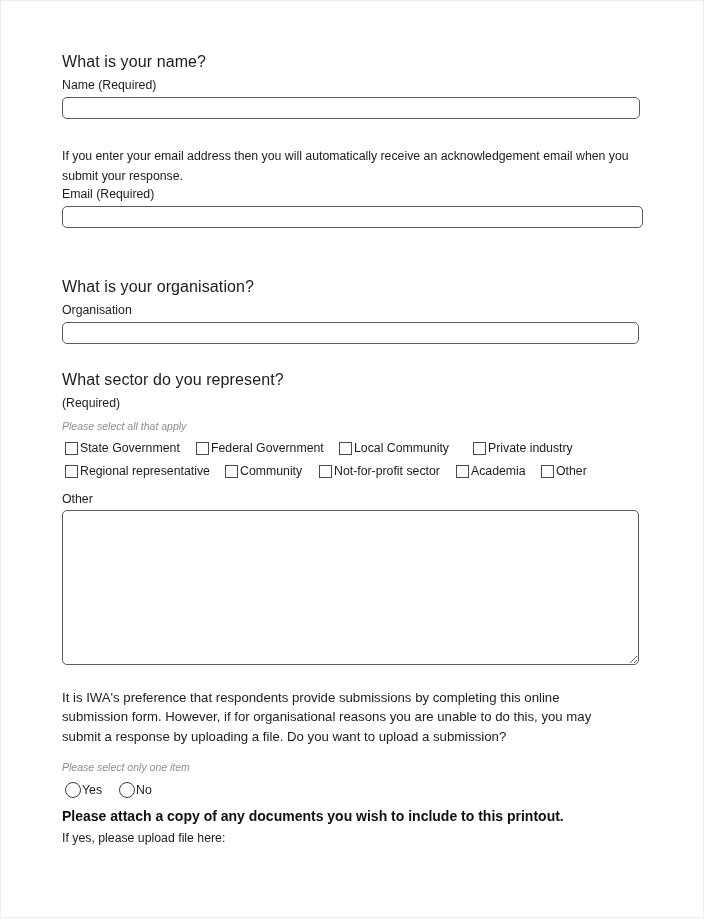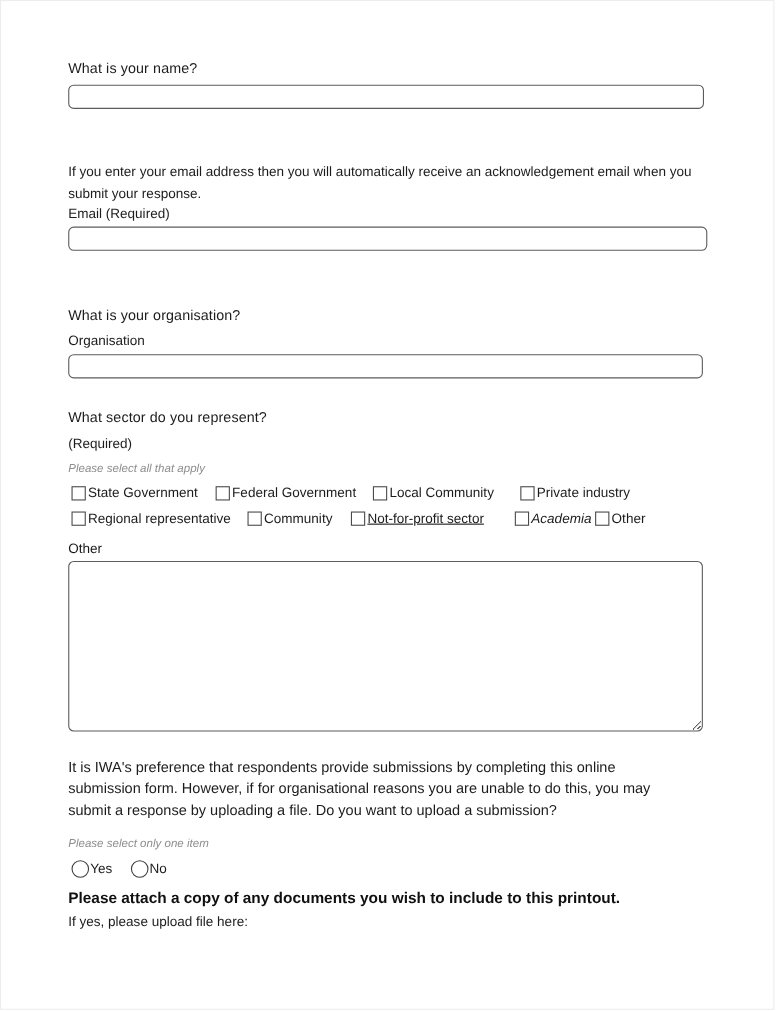--- a/index.html
+++ b/index.html
@@ -31,21 +31,21 @@
     box-sizing: border-box;
     pointer-events: none;
   }
   .content {
     position: absolute;
     left: 62px;
     top: 44px;
     width: 582px;
   }
   h2.question {
-    font-size: 13px;
+    font-size: 16px;
     font-weight: 400;
     line-height: 20px;
     margin: 0 0 5px 0;
     letter-spacing: 0.1px;
     color: #1c1c1c;
   }
   .helper {
     font-size: 12.3px;
     line-height: 20px;
     margin: 0;
@@ -181,20 +181,21 @@
 </head>
 <body>
 
 <div class="page">
   <div class="page-border"></div>
 
   <div class="content">
 
     <section class="sec-name">
       <h2 class="question">What is your name?</h2>
+      <div class="field-label">Name (Required)</div>
       <input class="text-input" type="text" placeholder="" style="">
     </section>
 
     <section class="sec-email">
       <p class="helper">If you enter your email address then you will automatically receive an acknowledgement email when you submit your response.</p>
       <div class="field-label">Email (Required)</div>
       <input class="text-input" type="text" placeholder="" style="">
     </section>
 
     <section class="sec-org">
@@ -228,25 +229,25 @@
         </div>
       <div class="cb-row" id="cb-row-2">
           <label class="cb-item" style="left: 3px;">
             <span class="cb-box"></span>
             <span class="cb-label">Regional representative</span>
           </label>
           <label class="cb-item" style="left: 163px;">
             <span class="cb-box"></span>
             <span class="cb-label">Community</span>
           </label>
-          <label class="cb-item" style="left: 257px; text-decoration: underline;">
+          <label class="cb-item" style="left: 257px;">
             <span class="cb-box"></span>
             <span class="cb-label">Not-for-profit sector</span>
           </label>
-          <label class="cb-item" style="left: 406px; font-style: italic;">
+          <label class="cb-item" style="left: 394px;">
             <span class="cb-box"></span>
             <span class="cb-label">Academia</span>
           </label>
           <label class="cb-item" style="left: 479px;">
             <span class="cb-box"></span>
             <span class="cb-label">Other</span>
           </label>
         </div>
 
       <div class="other-label">Other</div>

